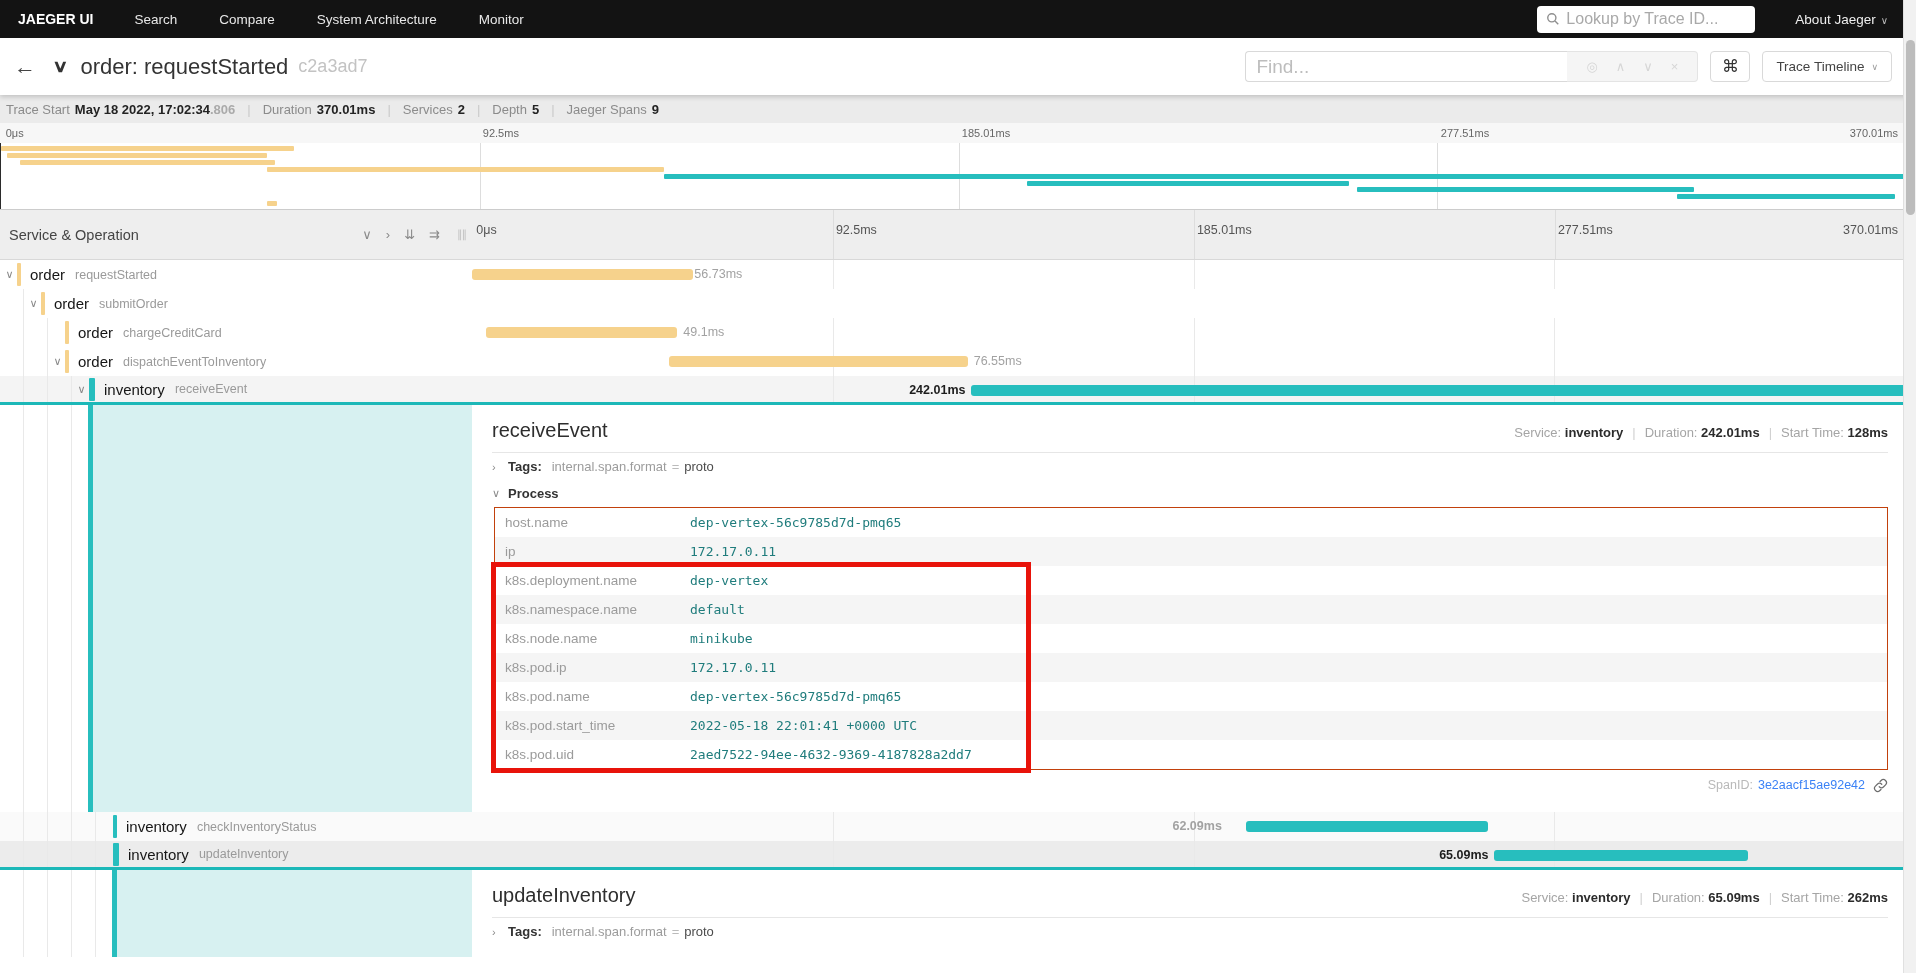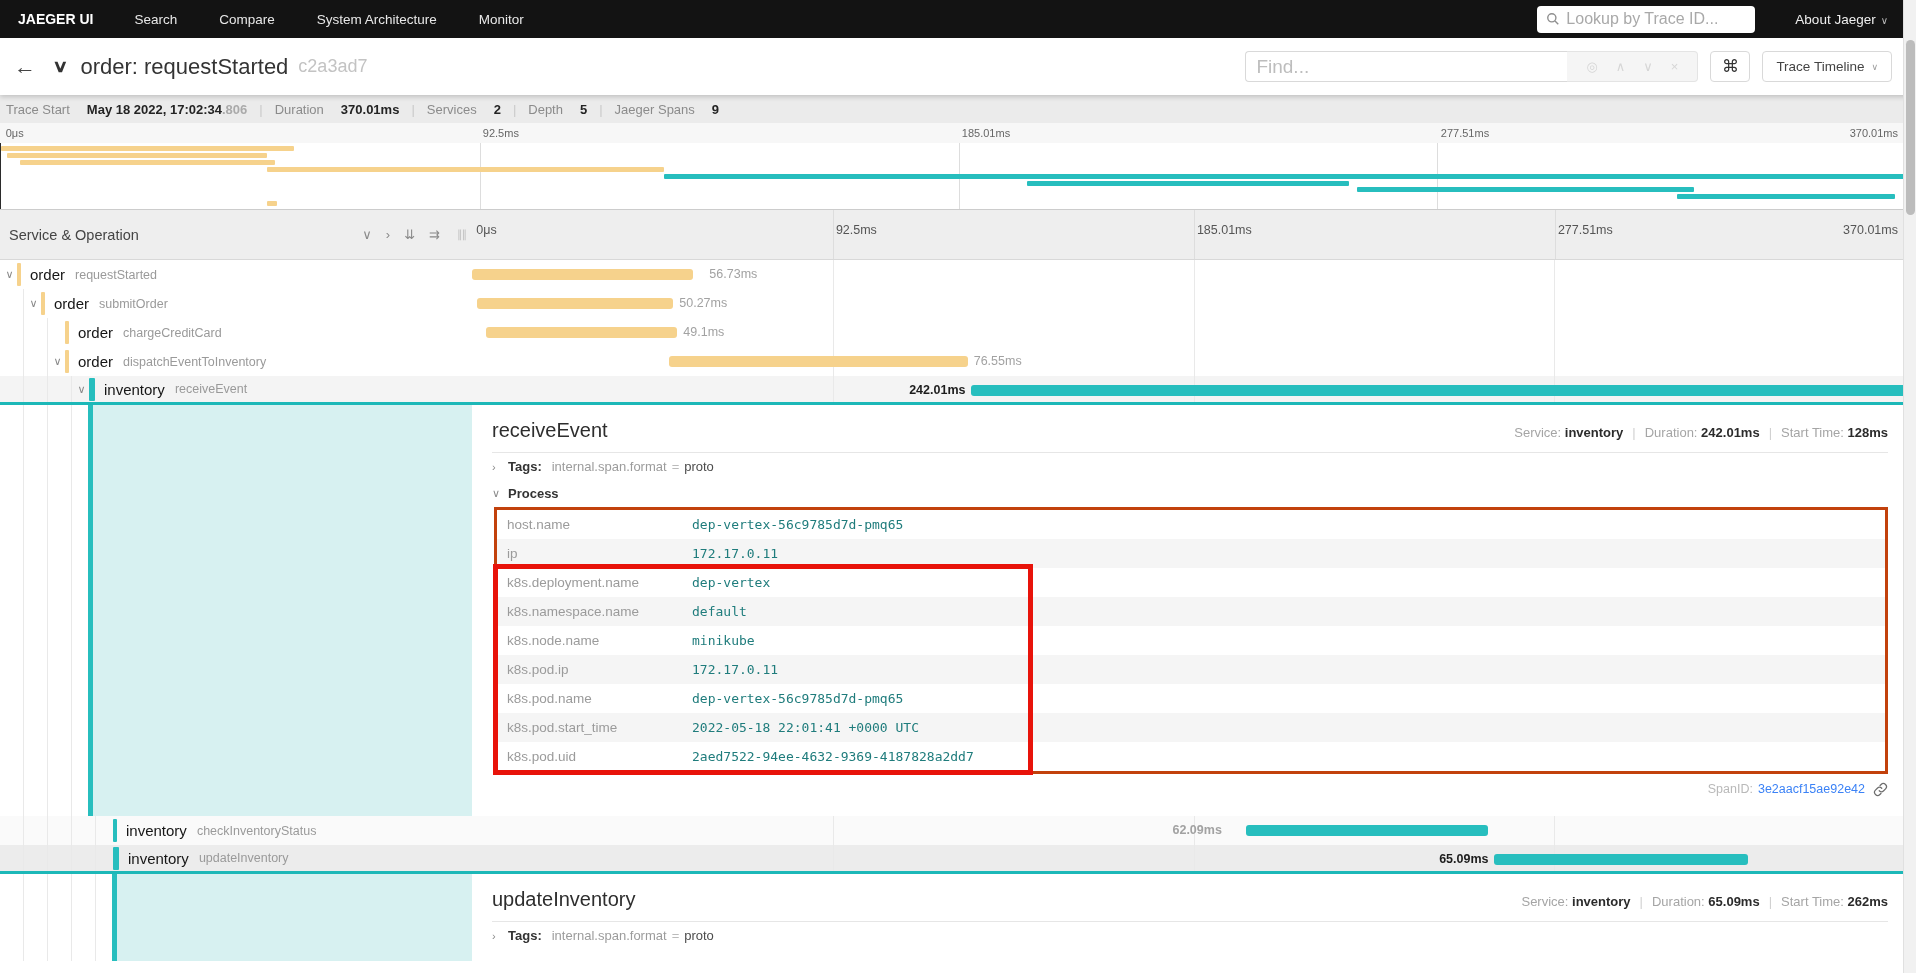--- a/index.html
+++ b/index.html
@@ -30,21 +30,21 @@
   .find { width:322px; border:1px solid #d9d9d9; border-right:none; border-radius:4px 0 0 4px; padding:0 10px; font-size:19px; outline:none; color:#444; font-family:"Liberation Sans",sans-serif; }
   .find::placeholder { color:#bdbdbd; }
   .find-ops { display:flex; align-items:center; background:#f5f5f5; border:1px solid #e4e4e4; border-left:none; border-radius:0 4px 4px 0; padding:0 10px; }
   .find-ops span { color:#d6d6d6; font-size:13px; margin:0 9px; cursor:pointer; }
   .kbd-btn { border:1px solid #d9d9d9; border-radius:4px; background:#fff; height:31px; width:40px; font-size:17px; color:#333; margin-left:12px; cursor:pointer; display:flex; align-items:center; justify-content:center; }
   .view-btn { border:1px solid #d9d9d9; border-radius:4px; background:#fff; height:31px; padding:0 13px; font-size:13.5px; color:#444; margin-left:12px; cursor:pointer; display:flex; align-items:center; }
   .view-btn .chev { font-size:9px; color:#999; margin-left:7px; }
 
   
   .summary { height:28px; background:#ebebeb; display:flex; align-items:center; font-size:13px; padding-left:6px; color:#8b8b8b; }
-  .sum-item { display:flex; align-items:center;gap:12px; }
+  .sum-item { display:flex; align-items:center; }
   .sum-item b { color:#232323; margin-left:5px; }
   .sum-item .suffix { color:#aaa; }
   .sum-sep { color:#c9c9c9; margin:0 12px; }
 
   
   .minimap { position:relative; height:87px; border-bottom:1px solid #ccc; background:#fff; }
   .mm-labels { position:relative; height:20px; background:#f7f7f7; font-size:11px; color:#666; }
   .mm-labels span { position:absolute; top:4px; }
   .mm-canvas { position:relative; height:66px; background:#fff; border-left:1px solid #2b2b2b; }
   .mm-grid, .tick-grid { position:absolute; top:0; bottom:0; width:1px; background:#ddd; }
@@ -91,21 +91,21 @@
   .card-meta { margin-left:auto; font-size:13px; color:#a5a5a5; }
   .card-meta b { color:#2b2b2b; }
   .card-meta .msep { color:#d0d0d0; margin:0 9px; }
   .card-hr { border:none; border-top:1px solid #e6e6e6; margin:10px 0 0 0; }
   .acc-row { display:flex; align-items:center; height:27px; font-size:13px; cursor:pointer; }
   .acc-chev { color:#8a8a8a; font-size:11px; width:16px; }
   .acc-label { font-weight:bold; color:#333; margin-right:10px; }
   .tag-key { color:#9c9c9c; }
   .tag-eq { color:#bbb; margin:0 5px; }
   .tag-val { color:#4c4c4c; }
-  .proc-table { position:relative; border:3px solid #c2410c; margin-left:2px; }
+  .proc-table { position:relative; border:1px solid #c2410c; margin-left:2px; }
   .kv-row { display:flex; height:29px; align-items:center; font-size:13.5px; }
   .kv-row:nth-child(even) { background:#f5f5f5; }
   .kv-key { width:195px; padding-left:10px; color:#9b9b9b; flex:0 0 195px; }
   .kv-val { font-family:"DejaVu Sans Mono","Liberation Mono",monospace; font-size:13px; color:#1f7c7c; }
   .red-box { position:absolute; border:5px solid #e8130a; pointer-events:none; z-index:3; }
   .spanid-row { display:flex; justify-content:flex-end; align-items:center; height:30px; font-size:12.5px; }
   .spanid-label { color:#b9b9b9; margin-right:5px; }
   .spanid-val { color:#3b82f6; }
   .link-icon { margin-left:8px; cursor:pointer; display:inline-flex; }
 
@@ -239,34 +239,30 @@
       <div class="span-row">
         <div class="name-cell" style="padding-left: 2px;">
           <div class="guides" style="width: 0px;"></div>
           <span class="tree-chev">∨</span>
           <div class="stripe" style="background: rgb(246, 210, 140);"></div>
           <span class="svc">order</span>
           <span class="opn">requestStarted</span>
         </div>
         <div class="tl-cell">
           <div class="bar" style="left: 0%; width: 15.33%; background: rgb(246, 210, 140);"></div>
-          <span class="bar-label" style="left: 15.33%; margin-left: 16px;">56.73ms</span>
+          <span class="bar-label" style="left: 15.33%; margin-left: 1px;">56.73ms</span>
         </div>
       </div>
       <div class="span-row">
         <div class="name-cell" style="padding-left: 26px;">
           <div class="guides" style="width: 24px;"></div>
           <span class="tree-chev">∨</span>
           <div class="stripe" style="background: rgb(246, 210, 140);"></div>
           <span class="svc">order</span>
           <span class="opn">submitOrder</span>
-        </div>
-        <div class="tl-cell">
-          <div class="bar" style="left: 0.35%; width: 13.59%; background: rgb(246, 210, 140);"></div>
-          <span class="bar-label" style="left: 13.94%; margin-left: 6px;">50.27ms</span>
         </div>
       </div>
       <div class="span-row">
         <div class="name-cell" style="padding-left: 50px;">
           <div class="guides" style="width: 48px;"></div>
           <span class="tree-chev"></span>
           <div class="stripe" style="background: rgb(246, 210, 140);"></div>
           <span class="svc">order</span>
           <span class="opn">chargeCreditCard</span>
         </div>

